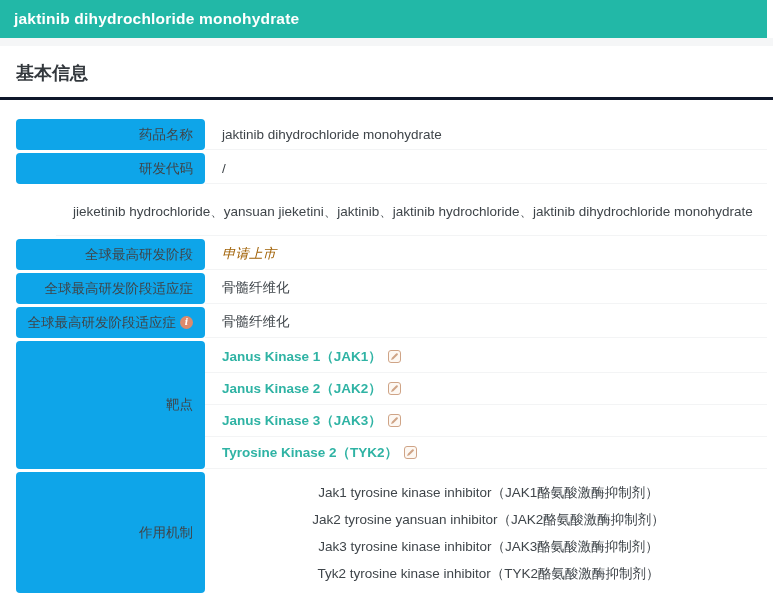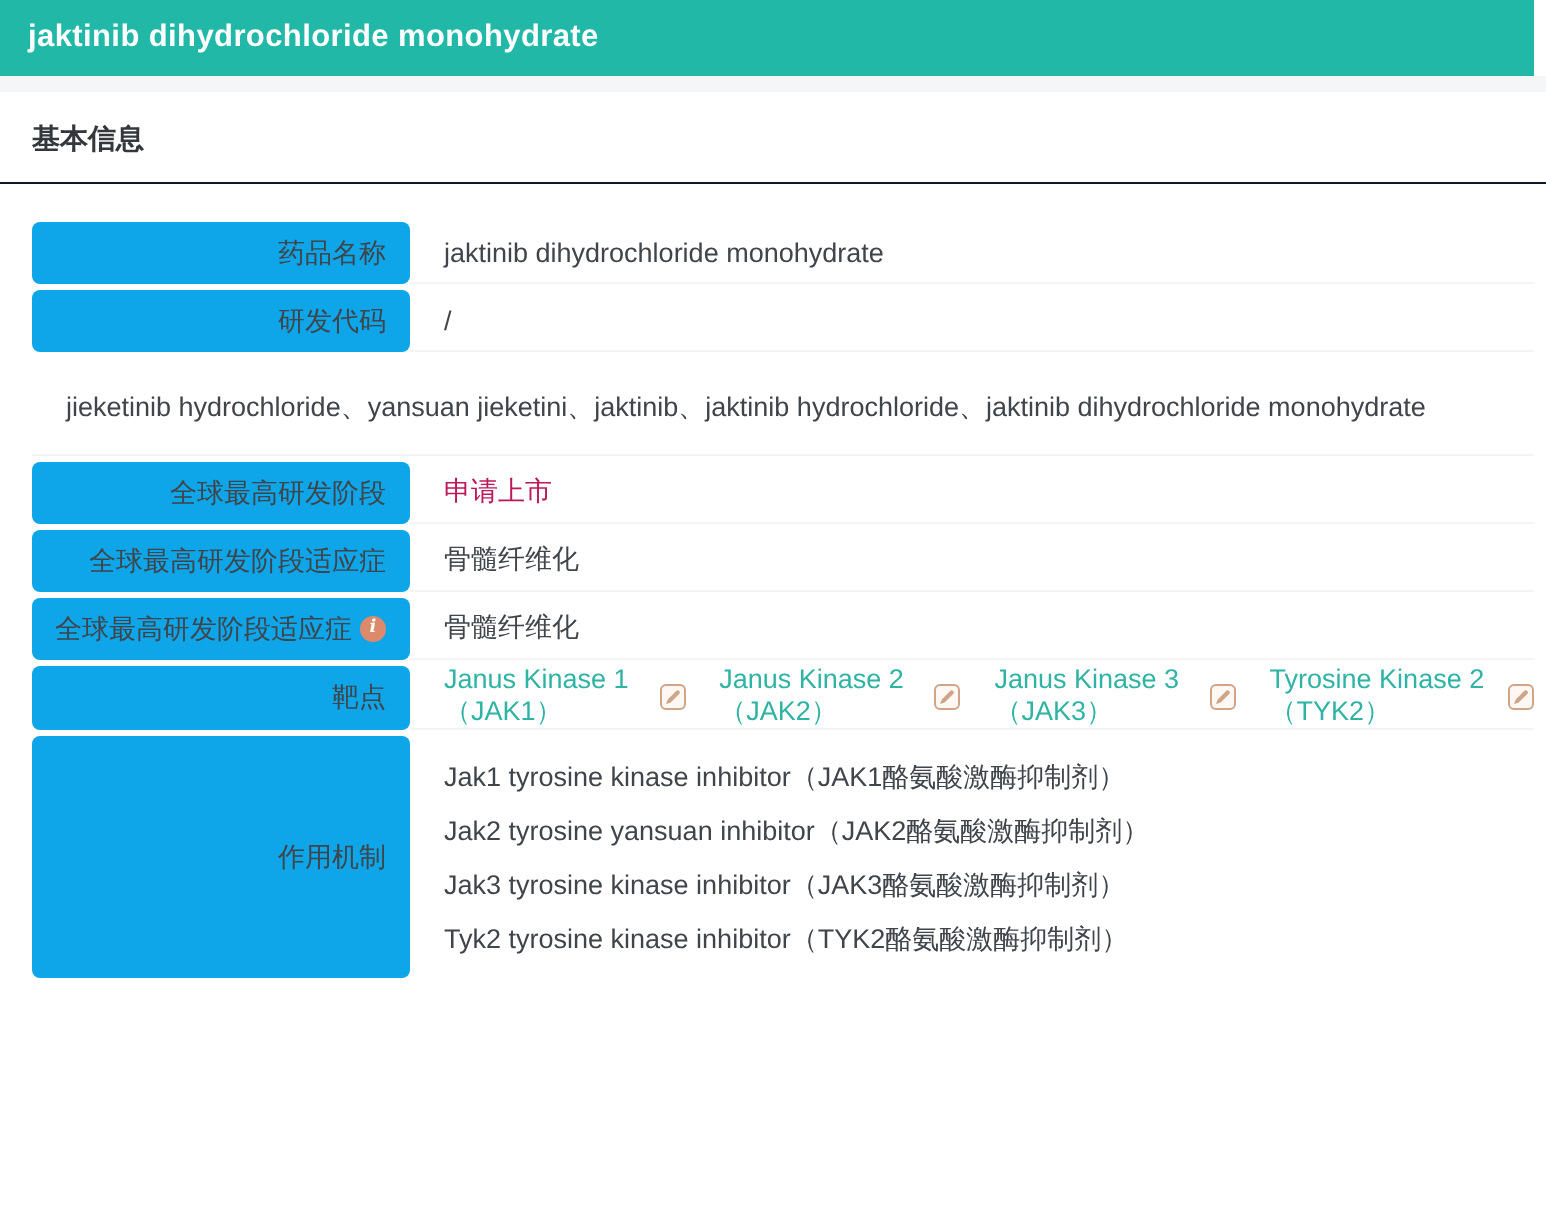--- a/index.html
+++ b/index.html
@@ -12,48 +12,48 @@
   .page-header{
     position:relative;height:38px;background:#22b8a7;
     display:flex;align-items:center;padding-left:14px;box-sizing:border-box;
   }
   .page-header .title{color:#ffffff;font-weight:bold;font-size:15.5px;letter-spacing:.2px;}
   .header-corner{position:absolute;top:0;right:0;width:6px;height:38px;background:#ffffff;}
   .page-gap{height:8px;background:#f5f6f7;}
   
   .card{background:#fff;}
   .section-title{
-    padding:15px 16px 12px 16px;font-size:14px;font-weight:bold;color:#33383d;
-    border-bottom:1px solid #0f172a;
+    padding:15px 16px 12px 16px;font-size:18px;font-weight:bold;color:#33383d;
+    border-bottom:3px solid #0f172a;
   }
   
   .info-table{margin:19px 6px 0 16px;}
   .row{display:flex;margin-bottom:3px;}
   .label-cell{
     width:189px;flex:0 0 189px;background:#0ea5e9;border-radius:4px;
     display:flex;align-items:center;justify-content:flex-end;
     padding-right:12px;box-sizing:border-box;color:#3f454a;
   }
   .value-cell{
     flex:1;display:flex;align-items:center;padding-left:17px;padding-right:12px;
     border-bottom:1px solid #f3f4f5;box-sizing:border-box;min-height:31px;color:#3f454a;
   }
-  .row-aliases .value-cell{min-height:49px;line-height:21px;padding-top:4px;padding-bottom:4px;}
+  .row-aliases .value-cell{min-height:49px;line-height:21px;padding-top:4px;padding-bottom:4px;margin-left:40px;}
   
-  .links-col{flex:1;display:flex;flex-direction:row;}
+  .links-col{flex:1;display:flex;flex-direction:column;font-weight:bold;}
   .link-row{
     height:32px;display:flex;align-items:center;padding-left:17px;
     border-bottom:1px solid #f3f4f5;box-sizing:border-box;
   }
   a.tlink{color:#2fb3a4;text-decoration:none;cursor:pointer;}
-  .stage-link{color:#be185d;cursor:pointer;}
+  .stage-link{color:#a16207;cursor:pointer;font-style:italic;}
   .edit-icon{margin-left:6px;display:inline-flex;align-items:center;cursor:pointer;}
   
   .lines-col{flex:1;padding:7px 12px 6px 17px;box-sizing:border-box;}
-  .mech-line{line-height:27px;white-space:nowrap;}
+  .mech-line{line-height:27px;white-space:nowrap;text-align:center;}
   
   .info-icon{
     display:inline-flex;align-items:center;justify-content:center;
     width:13px;height:13px;border-radius:50%;background:#dd8a6c;color:#fff;
     font-size:9px;line-height:13px;font-style:italic;font-weight:bold;
     font-family:"DejaVu Serif",serif;margin-left:4px;flex:0 0 13px;cursor:pointer;
   }
 </style>
 </head>
 <body>

